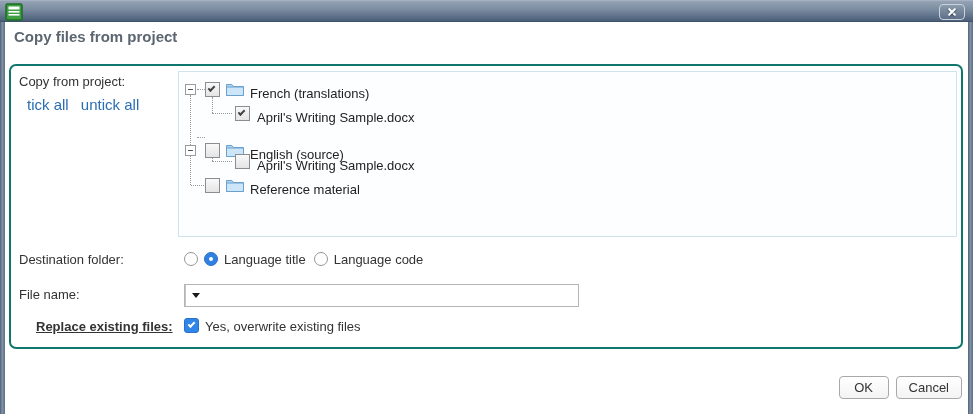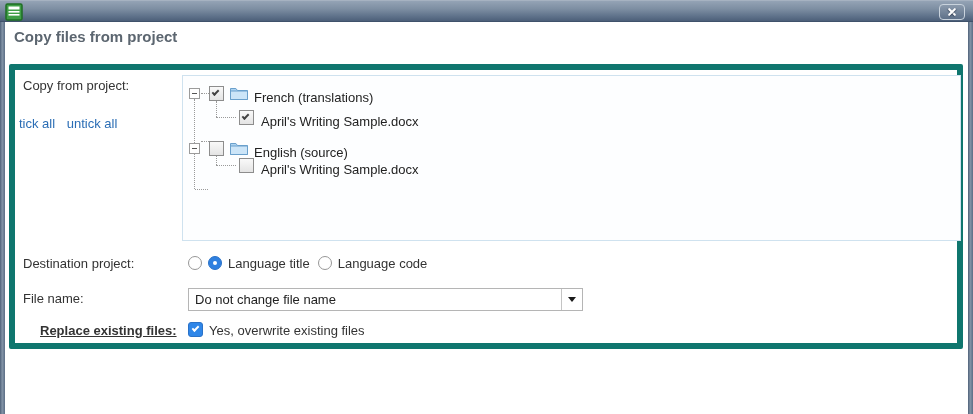--- a/index.html
+++ b/index.html
@@ -25,25 +25,25 @@
   
   .edge { position:absolute; top:22px; bottom:0; width:5px;
     background:linear-gradient(90deg,#4e6078,#8394a7 45%,#5b6d85); }
   .edge.left { left:0; } .edge.right { right:0; }
 
   
   .content { position:absolute; left:5px; right:5px; top:22px; bottom:0; background:#fff; }
   .heading { position:absolute; left:9px; top:6px; font-size:15px; font-weight:bold; color:#5c6670; }
 
   .formbox { position:absolute; left:4px; top:42px; width:954px; height:285px;
-    border:6px solid #0f766e; border-radius:2px; background:#fff; }
+    border:2px solid #0f766e; border-radius:7px; background:#fff; }
 
   .lbl { position:absolute; font-size:13px; color:#333; }
   .lbl.bold { font-weight:bold; }
-  .links { position:absolute; left:4px; top:30px; font-size:13px;margin-top:16px; }
+  .links { position:absolute; left:16px; top:30px; font-size:15px; }
   .links a { color:#2a6db5; text-decoration:none; margin-right:8px; cursor:pointer; }
 
   
   .treepanel { position:absolute; left:167px; top:5px; width:779px; height:166px;
     border:1px solid #cfe2ef; background:#fdfeff; }
   .trow { position:absolute; left:0; right:0; height:24px; display:flex; align-items:center; }
   .trow .gap6 { width:6px; } .trow .gap7 { width:7px; } .trow .gap9 { width:9px; }
   .tlabel { font-size:13px; color:#222; white-space:nowrap;margin-top:9px; }
 
   .minusbox { width:11px; height:11px; border:1px solid #9b9b9b; background:#fff;
@@ -151,59 +151,72 @@
         </div>
 
         <div class="trow" style="top:29px; padding-left:56px;">
           <span class="cb checked">
               <span class="check"></span>
             </span>
           <span class="gap7"></span>
           <span class="tlabel">April's Writing Sample.docx</span>
         </div>
 
-        <div class="trow" style="top:60px; padding-left:6px;">
+        <div class="trow" style="top:66px; padding-left:6px;">
           <span class="minusbox"></span>
           <span class="gap9"></span>
           <span class="cb"></span>
           <span class="gap6"></span>
           <svg class="foldericon" viewBox="0 0 18 14">
             <path d="M0.5 2.5 h5.4 l1.6 2 H17.5 v9 H0.5 z" fill="#aed4f2" stroke="#6aa0cc"></path>
             <path d="M0.5 5 h17 v8.5 H0.5 z" fill="#cce5f8" stroke="#6aa0cc"></path>
           </svg>
           <span class="gap6"></span>
           <span class="tlabel">English (source)</span>
         </div>
 
         <div class="trow" style="top:77px; padding-left:56px;">
           <span class="cb"></span>
           <span class="gap7"></span>
           <span class="tlabel">April's Writing Sample.docx</span>
         </div>
 
-      </div>
-
-      <div class="lbl" style="left:8px; top:186px;">Destination project:</div>
+        <div class="trow" style="top:101px; padding-left:26px;">
+          <span class="cb"></span>
+          <span class="gap6"></span>
+          <svg class="foldericon" viewBox="0 0 18 14">
+            <path d="M0.5 2.5 h5.4 l1.6 2 H17.5 v9 H0.5 z" fill="#aed4f2" stroke="#6aa0cc"></path>
+            <path d="M0.5 5 h17 v8.5 H0.5 z" fill="#cce5f8" stroke="#6aa0cc"></path>
+          </svg>
+          <span class="gap6"></span>
+          <span class="tlabel">Reference material</span>
+        </div>
+      </div>
+
+      <div class="lbl" style="left:8px; top:186px;">Destination folder:</div>
       <div class="radiorow">
         <span class="radio"></span>
         <span class="radio selected"></span>
         <span class="radiolabel">Language title</span>
         <span class="radio"></span>
         <span class="radiolabel">Language code</span>
       </div>
 
       <div class="lbl" style="left:8px; top:221px;text-align:center;">File name:</div>
       <div class="combo">
-        <span class="value">Do not change file name</span>
         <span class="arrowbtn">
           <span class="tri-down"></span>
         </span>
       </div>
 
       <div class="lbl bold" style="left:25px; top:253px;text-decoration:underline;">Replace existing files:</div>
       <span class="cb-blue checked">
           <span class="check"></span>
         </span>
       <div class="lbl" style="left:194px; top:253px;text-align:right;">Yes, overwrite existing files</div>
     </div>
 
+    <div class="btnrow">
+      <button class="btn">OK</button>
+      <button class="btn">Cancel</button>
+    </div>
   </div>
 </div>
 
 </body></html>

